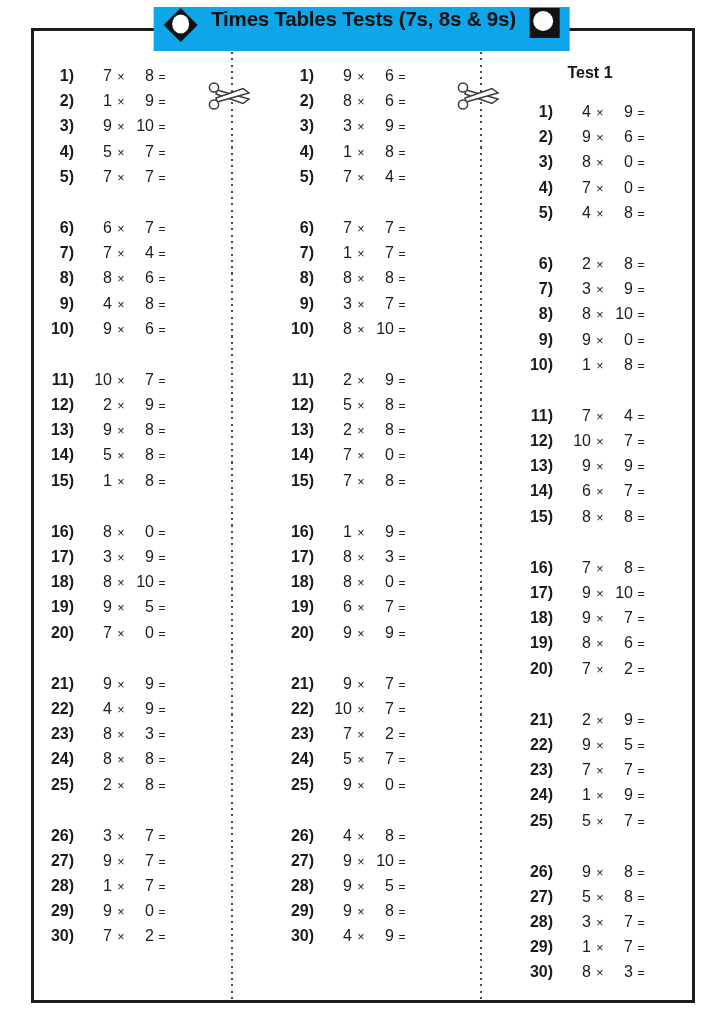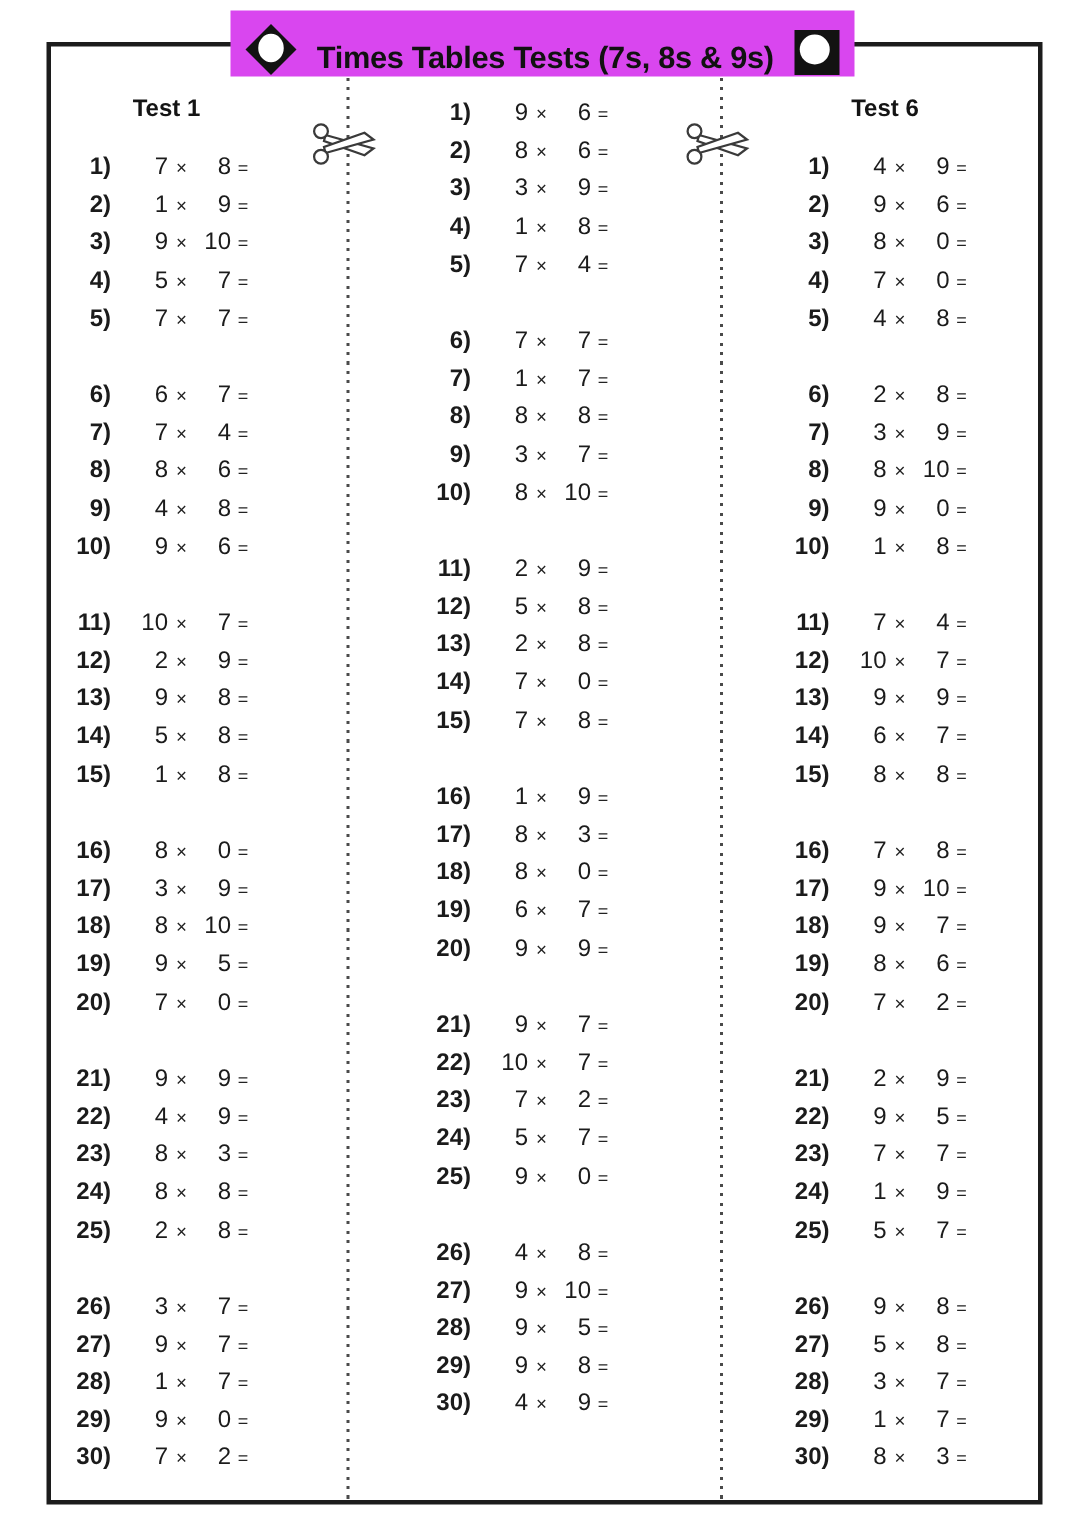--- a/index.html
+++ b/index.html
@@ -7,22 +7,22 @@
     width:723px;height:1024px;position:relative;background:#ffffff;
     font-family:"Liberation Sans","DejaVu Sans",sans-serif;color:#171717;
     overflow:hidden;
   }
   .sheet-border{
     position:absolute;left:31px;top:28px;width:664px;height:975px;
     border:3px solid #1c1c1c;box-sizing:border-box;background:transparent;
   }
   .title-strip{
     position:absolute;top:7px;left:50%;transform:translateX(-50%);
-    height:44px;display:flex;align-items:flex-end;gap:13px;
-    background:#d946ef;padding:0 9px;z-index:3;white-space:nowrap;
+    height:44px;display:flex;align-items:flex-start;gap:13px;
+    background:#0ea5e9;padding:0 9px;z-index:3;white-space:nowrap;
   }
   .page-title{
     font-size:20.5px;font-weight:bold;margin:0;letter-spacing:-0.2px;color:#111;
   }
   .cut-line{
     position:absolute;top:52px;width:2px;height:948px;z-index:1;
     background:repeating-linear-gradient(to bottom,#4a4a4a 0 2px,transparent 2px 6.3px);
   }
   #cut-line-1{left:231px;}
   #cut-line-2{left:480px;}
@@ -80,21 +80,20 @@
 <svg class="scissors" id="scissors-2" width="46" height="32" viewBox="0 0 46 32">
   <g stroke="#3a3a3a" stroke-width="1.5" fill="#ffffff">
     <path d="M10 10 L42 19 L36 23.5 L9 14 Z"></path>
     <path d="M10 22 L42 13 L36 8.5 L9 18 Z"></path>
     <circle cx="7" cy="7.5" r="4.6"></circle>
     <circle cx="7" cy="24.5" r="4.6"></circle>
   </g>
 </svg>
 
 <section class="test-col" id="col-0">
-  <h2 class="test-label">Test 1</h2>
   <div class="q-groups">
       <div class="q-group">
         <div class="q-row">
     <span class="q-num">1)</span>
     <span class="q-a">7</span>
     <span class="q-times">×</span>
     <span class="q-b">8</span>
     <span class="q-eq">=</span>
     <span class="q-answer"></span>
   </div>
@@ -593,21 +592,21 @@
     <span class="q-a">4</span>
     <span class="q-times">×</span>
     <span class="q-b">9</span>
     <span class="q-eq">=</span>
     <span class="q-answer"></span>
   </div>
       </div>
     </div>
 </section>
 <section class="test-col" id="col-2">
-  <h2 class="test-label">Test 6</h2>
+  <h2 class="test-label">Test 1</h2>
   <div class="q-groups">
       <div class="q-group">
         <div class="q-row">
     <span class="q-num">1)</span>
     <span class="q-a">4</span>
     <span class="q-times">×</span>
     <span class="q-b">9</span>
     <span class="q-eq">=</span>
     <span class="q-answer"></span>
   </div>

